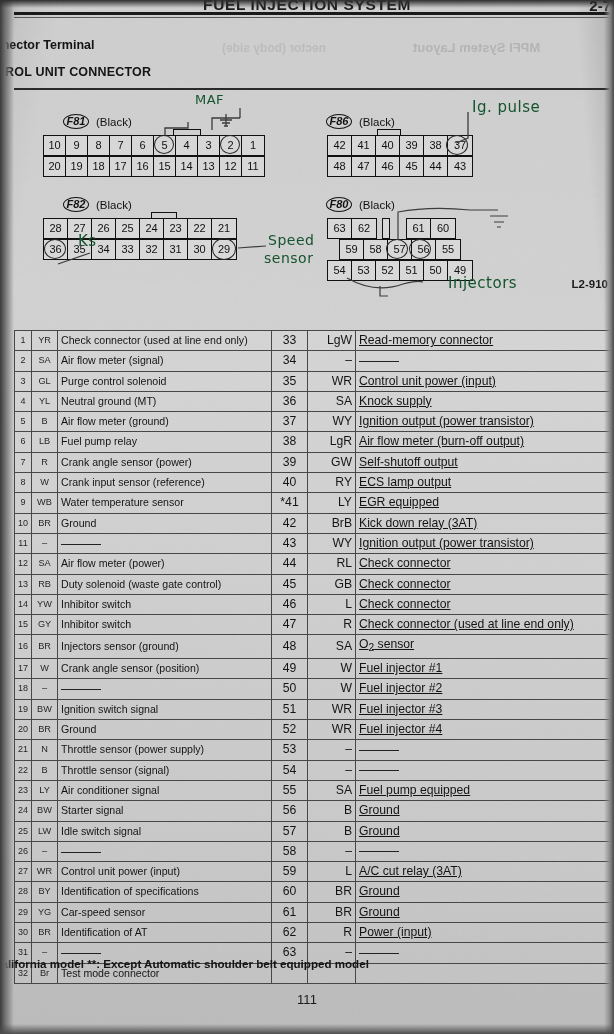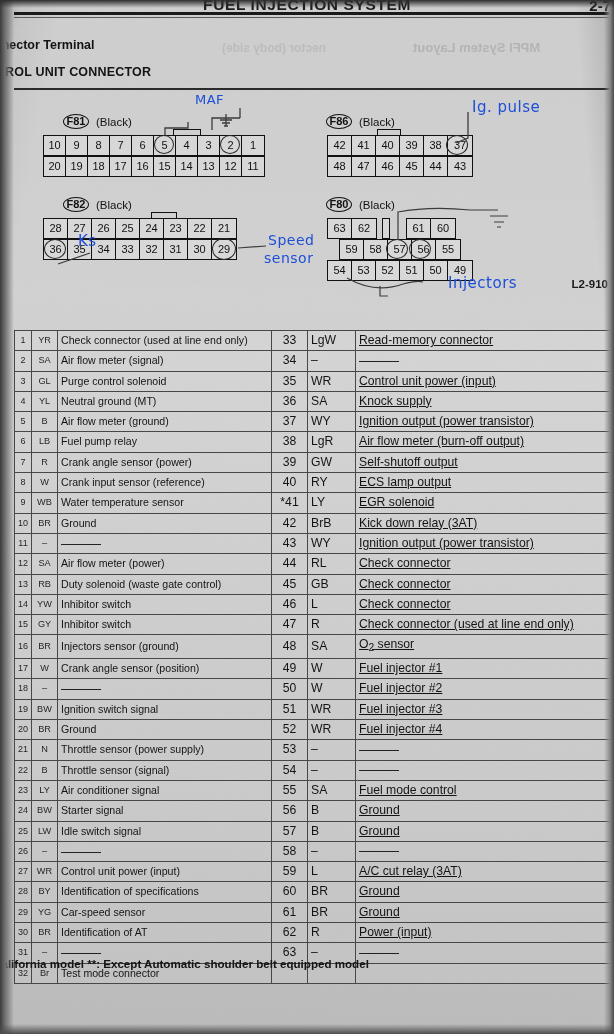--- a/index.html
+++ b/index.html
@@ -134,20 +134,21 @@
   .conn-oval {
     position: absolute;
     border: 1.6px solid #111;
     border-radius: 50%;
     width: 26px; height: 15px;
     text-align: center;
     font-size: 11px;
     font-weight: bold;
     line-height: 12px;
     color: #111;
+    font-style: italic;
   }
   .pinrow {
     position: absolute;
     display: flex;
     border: 1.6px solid #111;
   }
   .pin {
     width: 22px;
     height: 19px;
     border-right: 1.2px solid #111;
@@ -173,21 +174,21 @@
     border: 1.6px solid #2a2a2a;
     border-radius: 50%;
     width: 20px; height: 19px;
     pointer-events: none;
   }
 
   
   .hand {
     position: absolute;
     font-family: "DejaVu Sans", sans-serif;
-    color: #1d4ed8;
+    color: #14532d;
     white-space: nowrap;
     letter-spacing: 0.5px;
   }
   #figref {
     position: absolute;
     right: 6px; top: 186px;
     font-size: 11.5px;
     font-weight: bold;
     color: #1a1a1a;
   }
@@ -207,21 +208,21 @@
     height: 19.3px;
     padding: 0 3px;
     line-height: 19.3px;
     white-space: nowrap;
     overflow: hidden;
   }
   .c-no   { width: 14px;  text-align: center; font-size: 9px; padding:0 1px; }
   .c-col  { width: 26px;  text-align: center; font-size: 9.2px; padding:0 1px; }
   .c-desc { width: 214px; font-size: 10.6px; padding-left: 6px; }
   .c-no2  { width: 36px;  text-align: center; font-size: 12.2px; font-weight: normal;}
-  .c-col2 { width: 48px;  text-align: left; font-size: 12.2px; }
+  .c-col2 { width: 48px;  text-align: right; font-size: 12.2px; }
   .c-desc2{ font-size: 12.2px; padding-left: 10px; text-decoration: underline; }
   .dashline { display:inline-block; width: 40px; border-top: 1.6px solid #222; vertical-align: middle; }
 
   
   #tbl .c-no, #tbl .c-col { color: #262626; }
 
   
   #footnote {
     position: absolute;
     left: -14px; top: 957px;
@@ -482,21 +483,21 @@
           <td class="c-no2">40</td>
           <td class="c-col2">RY</td>
           <td class="c-desc2">ECS lamp output</td>
         </tr>
         <tr>
           <td class="c-no">9</td>
           <td class="c-col">WB</td>
           <td class="c-desc">Water temperature sensor</td>
           <td class="c-no2">*41</td>
           <td class="c-col2">LY</td>
-          <td class="c-desc2">EGR solenoid</td>
+          <td class="c-desc2">EGR equipped</td>
         </tr>
         <tr>
           <td class="c-no">10</td>
           <td class="c-col">BR</td>
           <td class="c-desc">Ground</td>
           <td class="c-no2">42</td>
           <td class="c-col2">BrB</td>
           <td class="c-desc2">Kick down relay (3AT)</td>
         </tr>
         <tr>
@@ -594,21 +595,21 @@
           <td class="c-no2">54</td>
           <td class="c-col2">–</td>
           <td class="c-desc2"><span class="dashline"></span></td>
         </tr>
         <tr>
           <td class="c-no">23</td>
           <td class="c-col">LY</td>
           <td class="c-desc">Air conditioner signal</td>
           <td class="c-no2">55</td>
           <td class="c-col2">SA</td>
-          <td class="c-desc2">Fuel mode control</td>
+          <td class="c-desc2">Fuel pump equipped</td>
         </tr>
         <tr>
           <td class="c-no">24</td>
           <td class="c-col">BW</td>
           <td class="c-desc">Starter signal</td>
           <td class="c-no2">56</td>
           <td class="c-col2">B</td>
           <td class="c-desc2">Ground</td>
         </tr>
         <tr>
@@ -672,18 +673,19 @@
           <td class="c-col">Br</td>
           <td class="c-desc">Test mode connector</td>
           <td class="c-no2"></td>
           <td class="c-col2"></td>
           <td class="c-desc2"></td>
         </tr>
       </tbody>
   </table>
 
   <div id="footnote">t California model    **:  Except Automatic shoulder belt equipped model</div>
+  <div id="folio">111</div>
 
   <div id="darkedge-left"></div>
   <div id="darkedge-right"></div>
   <div id="darkedge-top"></div>
   <div id="darkedge-bottom"></div>
 </div>
 
 </body></html>

